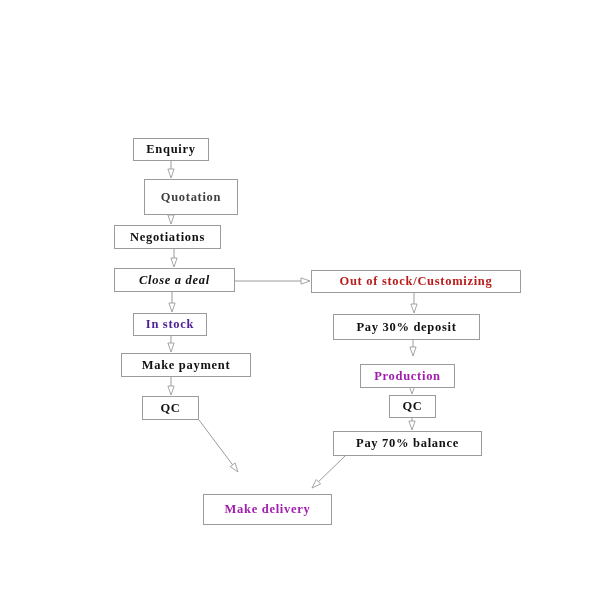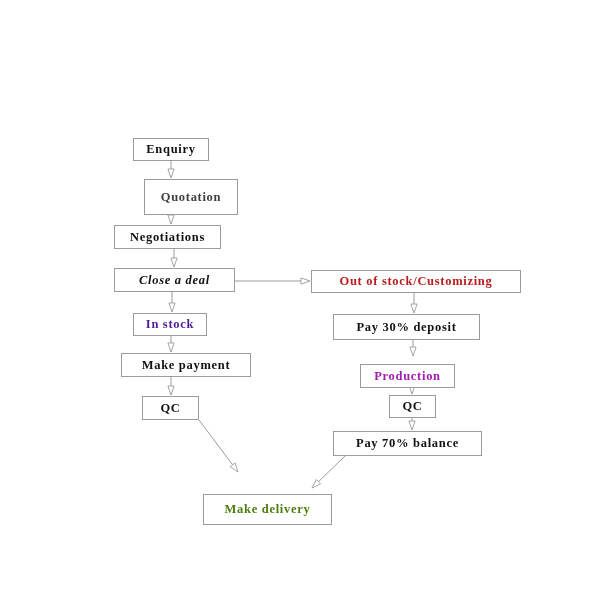--- a/index.html
+++ b/index.html
@@ -140,18 +140,18 @@
       </div>
       <div class="node" style="left: 360px; top: 357px; width: 95px; height: 24px; border-color: rgb(155, 155, 155); color: #a21caf; margin-top: 7px;">
         <span>Production</span>
       </div>
       <div class="node" style="left: 389px; top: 395px; width: 47px; height: 23px; border-color: rgb(155, 155, 155); color: rgb(17, 17, 17);">
         <span>QC</span>
       </div>
       <div class="node" style="left: 333px; top: 431px; width: 149px; height: 25px; border-color: rgb(155, 155, 155); color: rgb(17, 17, 17);">
         <span>Pay 70% balance</span>
       </div>
-      <div class="node" style="left: 203px; top: 494px; width: 129px; height: 31px; border-color: rgb(155, 155, 155); color: #4d7c0f;">
+      <div class="node" style="left: 203px; top: 494px; width: 129px; height: 31px; border-color: rgb(155, 155, 155); color: #a21caf;">
         <span>Make delivery</span>
       </div>
     </div>
 
 </div>
 
 </body></html>

